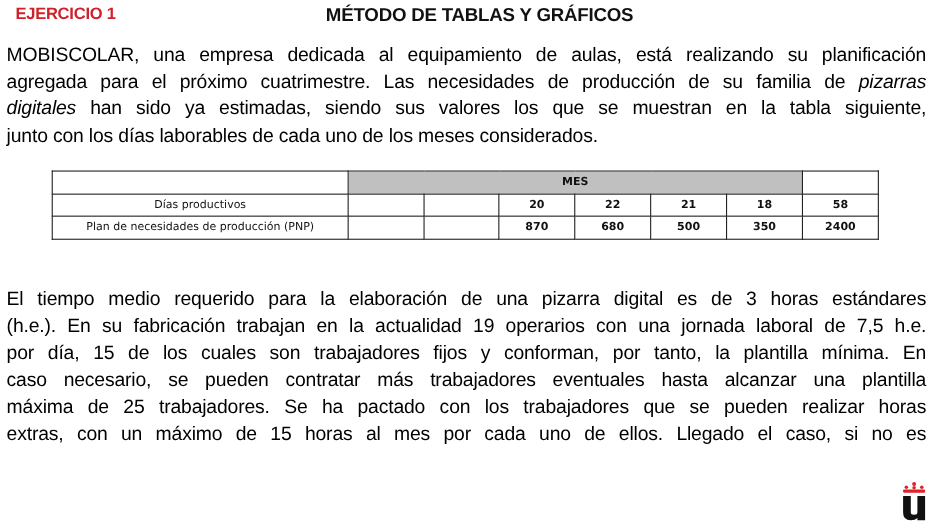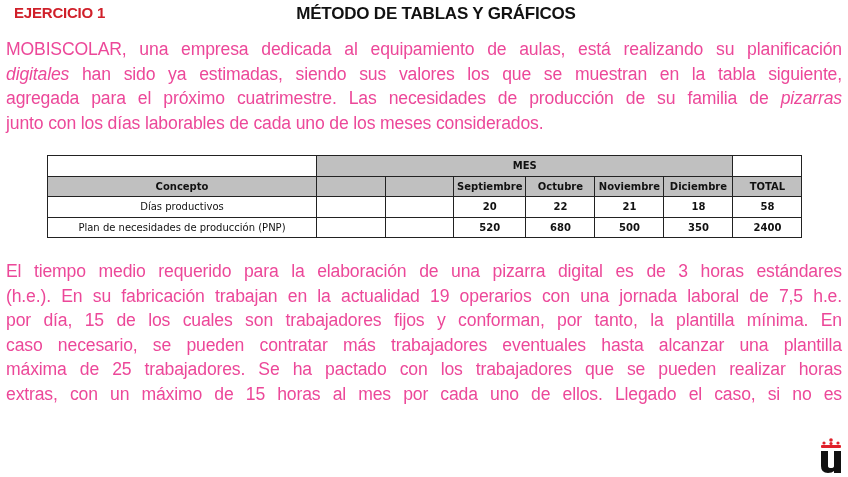--- a/index.html
+++ b/index.html
@@ -13,21 +13,21 @@
     font-size: 15px; font-weight: bold; color: #d0202a; letter-spacing: -0.2px;
   }
   .doc-title {
     position: absolute; left: 0; width: 848px; top: 4px; text-align: center;
     font-size: 17px; font-weight: bold; color: #111; letter-spacing: -0.2px;
     padding-left: 24px; box-sizing: border-box;
   }
   .para {
     position: absolute; left: 6px; width: 836px;
     font-size: 17.6px; line-height: 24.5px; text-align: justify;
-    letter-spacing: -0.15px; color: #ec4899;
+    letter-spacing: -0.15px; color: #000000;
   }
   .para .line { display: block; text-align: justify; text-align-last: justify; white-space: nowrap; }
   .para .line.last { text-align-last: left; }
   .para1 { top: 37px; }
   .para2 { top: 259px; }
   .para .line span.it { font-style: italic; }
 
   table.data-table {
     position: absolute; left: 47px; top: 155px;
     border-collapse: collapse; table-layout: fixed;
@@ -45,22 +45,22 @@
   .logo { position: absolute; left: 818px; top: 438px; width: 26px; height: 36px; }
 </style>
 </head>
 <body>
 
 <div class="exercise-label">EJERCICIO 1</div>
 <div class="doc-title">MÉTODO DE TABLAS Y GRÁFICOS</div>
 
 <div class="para para1">
   <span class="line">MOBISCOLAR, una empresa dedicada al equipamiento de aulas, está realizando su planificación</span>
+  <span class="line"><span>agregada para el próximo cuatrimestre. Las necesidades de producción de su familia de </span><span class="it">pizarras</span></span>
   <span class="line"><span class="it">digitales</span><span> han sido ya estimadas, siendo sus valores los que se muestran en la tabla siguiente,</span></span>
-  <span class="line"><span>agregada para el próximo cuatrimestre. Las necesidades de producción de su familia de </span><span class="it">pizarras</span></span>
   <span class="line last">junto con los días laborables de cada uno de los meses considerados.</span>
 </div>
 
 <table class="data-table">
   <colgroup>
     <col style="width:269px">
       <col style="width:69px">
       <col style="width:68px">
     <col style="width:69px">
       <col style="width:69px">
@@ -68,44 +68,34 @@
     <col style="width:69px">
       <col style="width:69px">
   </colgroup>
   <tbody>
       <tr>
     <td></td>
     <td class="grey hdr" colspan="6">MES</td>
     <td></td>
   </tr>
   <tr>
-    <td class="grey hdr">Concepto</td>
-    <td class="grey"></td>
-    <td class="grey"></td>
-    <td class="grey hdr">Septiembre</td>
-    <td class="grey hdr">Octubre</td>
-    <td class="grey hdr">Noviembre</td>
-    <td class="grey hdr">Diciembre</td>
-    <td class="grey hdr">TOTAL</td>
-  </tr>
-  <tr>
     <td class="label">Días productivos</td>
     <td></td>
     <td></td>
     <td class="num">20</td>
     <td class="num">22</td>
     <td class="num">21</td>
     <td class="num">18</td>
     <td class="num">58</td>
   </tr>
   <tr>
     <td class="label">Plan de necesidades de producción (PNP)</td>
     <td></td>
     <td></td>
-    <td class="num">520</td>
+    <td class="num">870</td>
     <td class="num">680</td>
     <td class="num">500</td>
     <td class="num">350</td>
     <td class="num">2400</td>
   </tr>
 </tbody>
   </table>
 
 <div class="para para2">
   <span class="line">El tiempo medio requerido para la elaboración de una pizarra digital es de 3 horas estándares</span>

